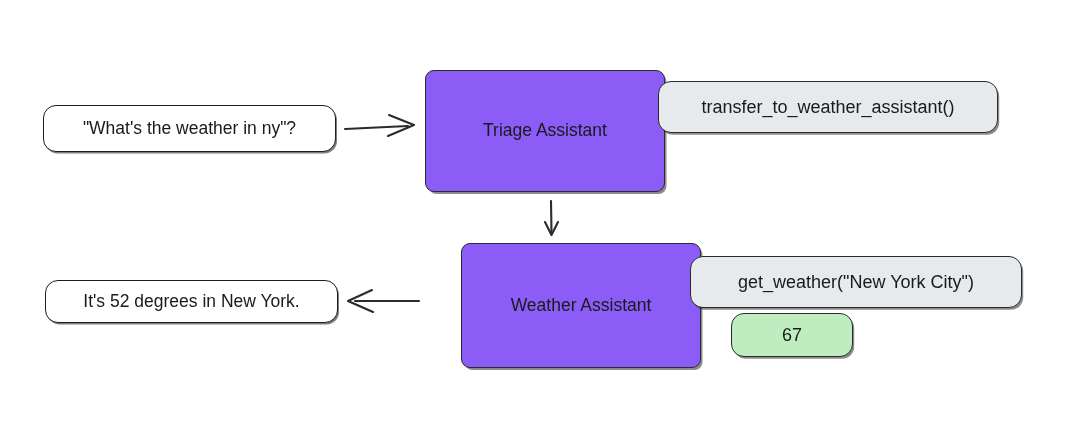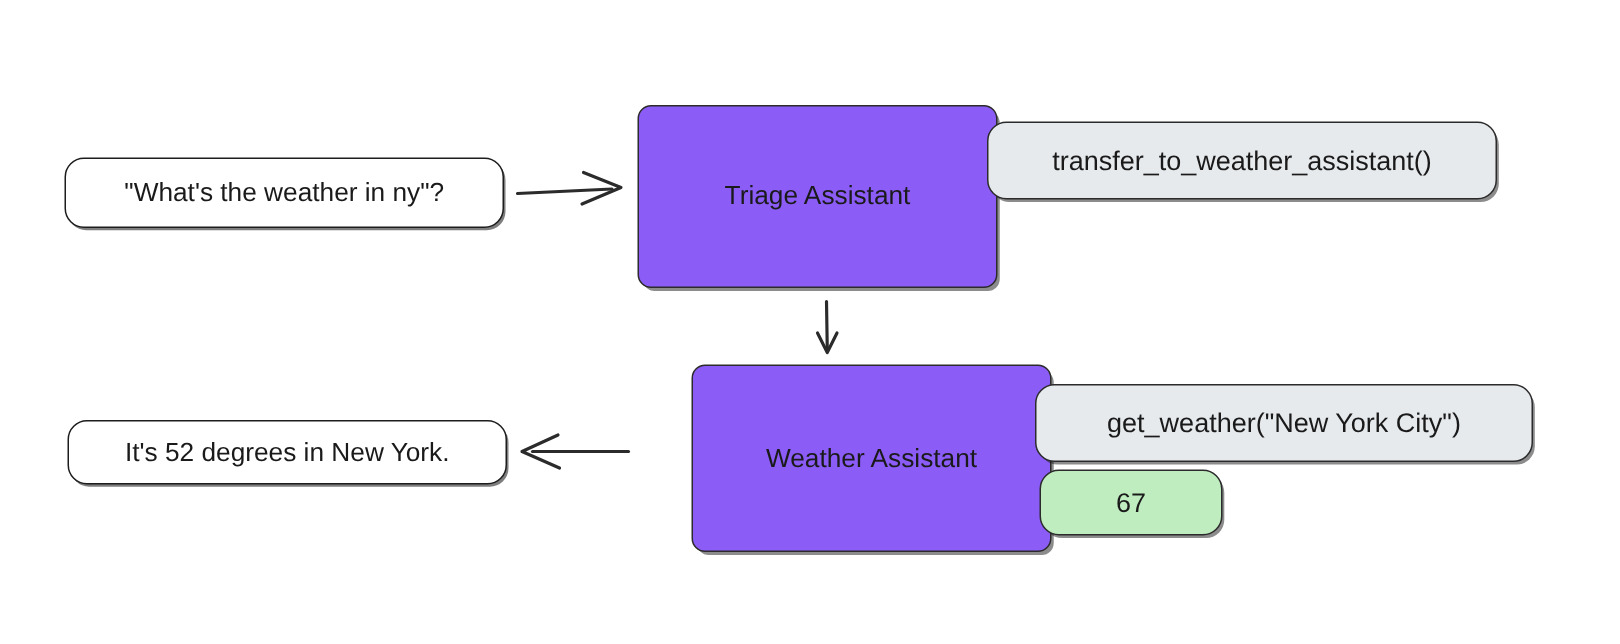--- a/index.html
+++ b/index.html
@@ -63,20 +63,21 @@
     box-shadow: 2px 2.5px 0 -0.8px rgba(25,25,25,0.5);
   }
 
   
   .result {
     background: #C0EDC0;
     border: 1.7px solid #2b2b2b;
     border-radius: 13px;
     font-size: 18px;
     box-shadow: 2px 2.5px 0 -0.8px rgba(25,25,25,0.5);
+    margin-left: 38px;
   }
 
   .edge-layer {
     position: absolute;
     inset: 0;
     z-index: 1;
     pointer-events: none;
   }
 </style>
 </head>

